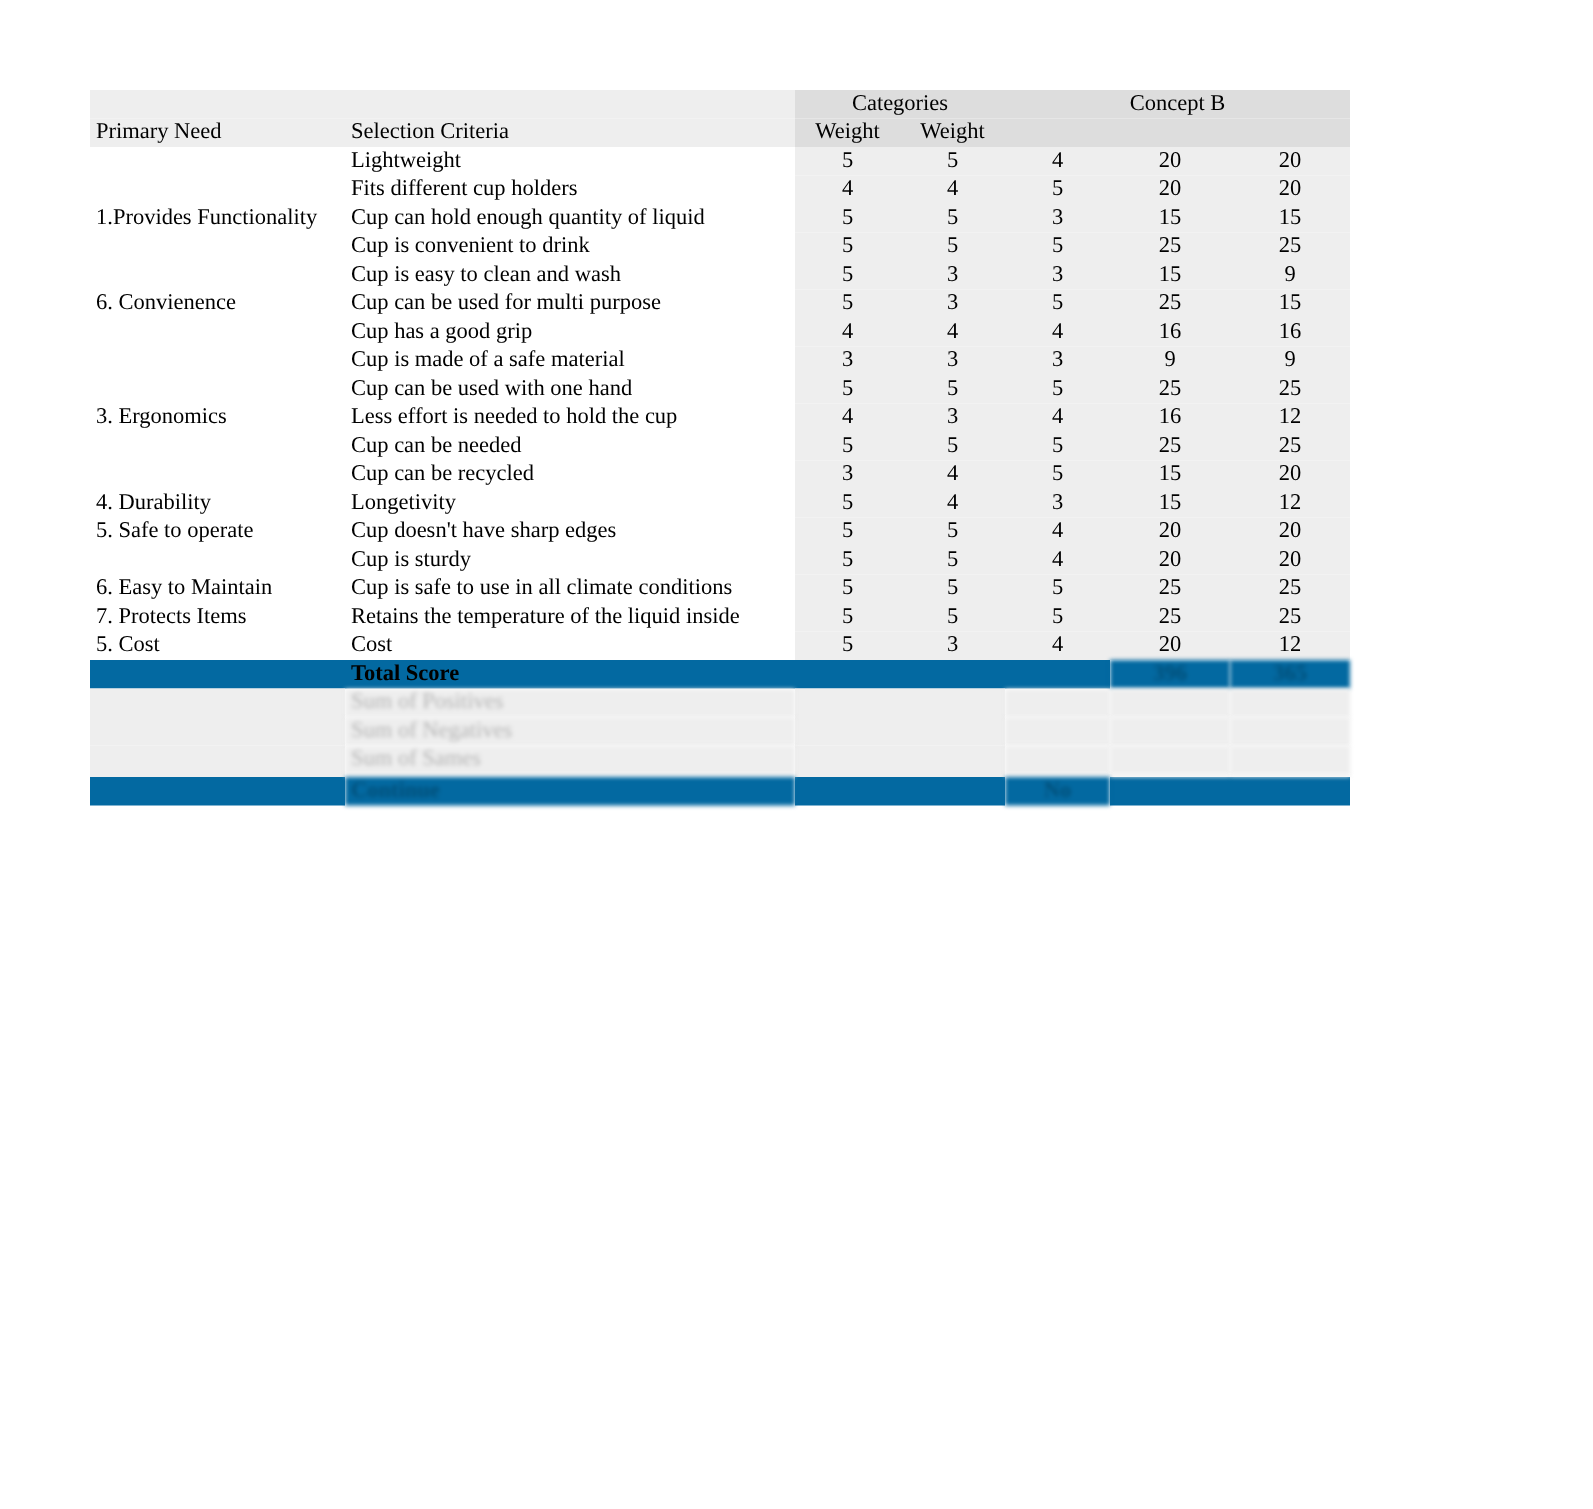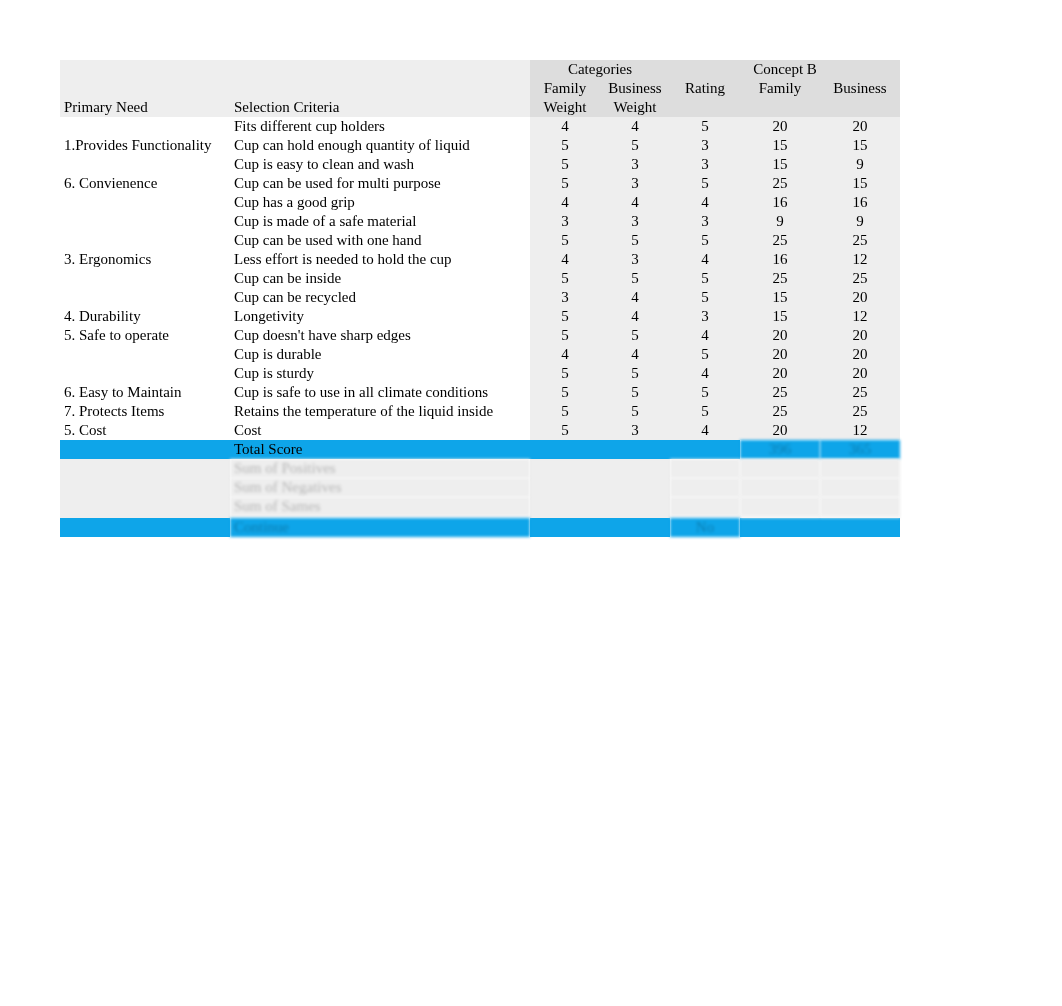--- a/index.html
+++ b/index.html
@@ -22,21 +22,21 @@
   td, th {
     padding: 1px 4px;
     vertical-align: bottom;
     font-weight: normal;
     text-align: left;
   }
   .center { text-align: center; }
   .hdr    { background: #eee; }
   .hdr2   { background: #ddd; }
   .shade  { background: #eee; }
-  .score-row td { background: #0ea5e9; }
+  .score-row td { background: #0369a1; font-weight: bold; }
   .blurred {
     color: rgba(0,0,0,0.25);
     filter: blur(1.5px);
   }
   .col-primary   { width: 170px; }
   .col-criteria  { width: 300px; }
   .col-fw        { width: 70px; }
   .col-bw        { width: 70px; }
   .col-rating    { width: 70px; }
   .col-fam       { width: 80px; }
@@ -58,62 +58,71 @@
     </colgroup>
 
     <tbody>
         <tr>
       <td class="hdr"></td>
       <td class="hdr"></td>
       <td class="hdr2 center" colspan="2">Categories</td>
       <td class="hdr2 center" colspan="3">Concept B</td>
     </tr>
 
-    <tr>
-      <td class="hdr"></td>
-      <td class="hdr"></td>
-      <td class="hdr2 center">Family</td>
-      <td class="hdr2 center">Business</td>
-      <td class="hdr2 center">Rating</td>
-      <td class="hdr2 center">Family</td>
-      <td class="hdr2 center">Business</td>
-    </tr>
 
     <tr>
       <td class="hdr">Primary Need</td>
       <td class="hdr">Selection Criteria</td>
       <td class="hdr2 center">Weight</td>
       <td class="hdr2 center">Weight</td>
       <td class="hdr2"></td>
       <td class="hdr2"></td>
       <td class="hdr2"></td>
     </tr>
 
     </tbody>
       <tbody id="data-body">
         <tr>
           <td></td>
+          <td>Lightweight</td>
+          <td class="shade center">5</td>
+          <td class="shade center">5</td>
+          <td class="shade center">4</td>
+          <td class="shade center">20</td>
+          <td class="shade center">20</td>
+        </tr>
+        <tr>
+          <td></td>
           <td>Fits different cup holders</td>
           <td class="shade center">4</td>
           <td class="shade center">4</td>
           <td class="shade center">5</td>
           <td class="shade center">20</td>
           <td class="shade center">20</td>
         </tr>
         <tr>
           <td>1.Provides Functionality</td>
           <td>Cup can hold enough quantity of liquid</td>
           <td class="shade center">5</td>
           <td class="shade center">5</td>
           <td class="shade center">3</td>
           <td class="shade center">15</td>
           <td class="shade center">15</td>
         </tr>
         <tr>
           <td></td>
+          <td>Cup is convenient to drink</td>
+          <td class="shade center">5</td>
+          <td class="shade center">5</td>
+          <td class="shade center">5</td>
+          <td class="shade center">25</td>
+          <td class="shade center">25</td>
+        </tr>
+        <tr>
+          <td></td>
           <td>Cup is easy to clean and wash</td>
           <td class="shade center">5</td>
           <td class="shade center">3</td>
           <td class="shade center">3</td>
           <td class="shade center">15</td>
           <td class="shade center">9</td>
         </tr>
         <tr>
           <td>6. Convienence</td>
           <td>Cup can be used for multi purpose</td>
@@ -154,21 +163,21 @@
           <td>3. Ergonomics</td>
           <td>Less effort is needed to hold the cup</td>
           <td class="shade center">4</td>
           <td class="shade center">3</td>
           <td class="shade center">4</td>
           <td class="shade center">16</td>
           <td class="shade center">12</td>
         </tr>
         <tr>
           <td></td>
-          <td>Cup can be inside</td>
+          <td>Cup can be needed</td>
           <td class="shade center">5</td>
           <td class="shade center">5</td>
           <td class="shade center">5</td>
           <td class="shade center">25</td>
           <td class="shade center">25</td>
         </tr>
         <tr>
           <td></td>
           <td>Cup can be recycled</td>
           <td class="shade center">3</td>
@@ -185,29 +194,20 @@
           <td class="shade center">3</td>
           <td class="shade center">15</td>
           <td class="shade center">12</td>
         </tr>
         <tr>
           <td>5. Safe to operate</td>
           <td>Cup doesn't have sharp edges</td>
           <td class="shade center">5</td>
           <td class="shade center">5</td>
           <td class="shade center">4</td>
-          <td class="shade center">20</td>
-          <td class="shade center">20</td>
-        </tr>
-        <tr>
-          <td></td>
-          <td>Cup is durable</td>
-          <td class="shade center">4</td>
-          <td class="shade center">4</td>
-          <td class="shade center">5</td>
           <td class="shade center">20</td>
           <td class="shade center">20</td>
         </tr>
         <tr>
           <td></td>
           <td>Cup is sturdy</td>
           <td class="shade center">5</td>
           <td class="shade center">5</td>
           <td class="shade center">4</td>
           <td class="shade center">20</td>

